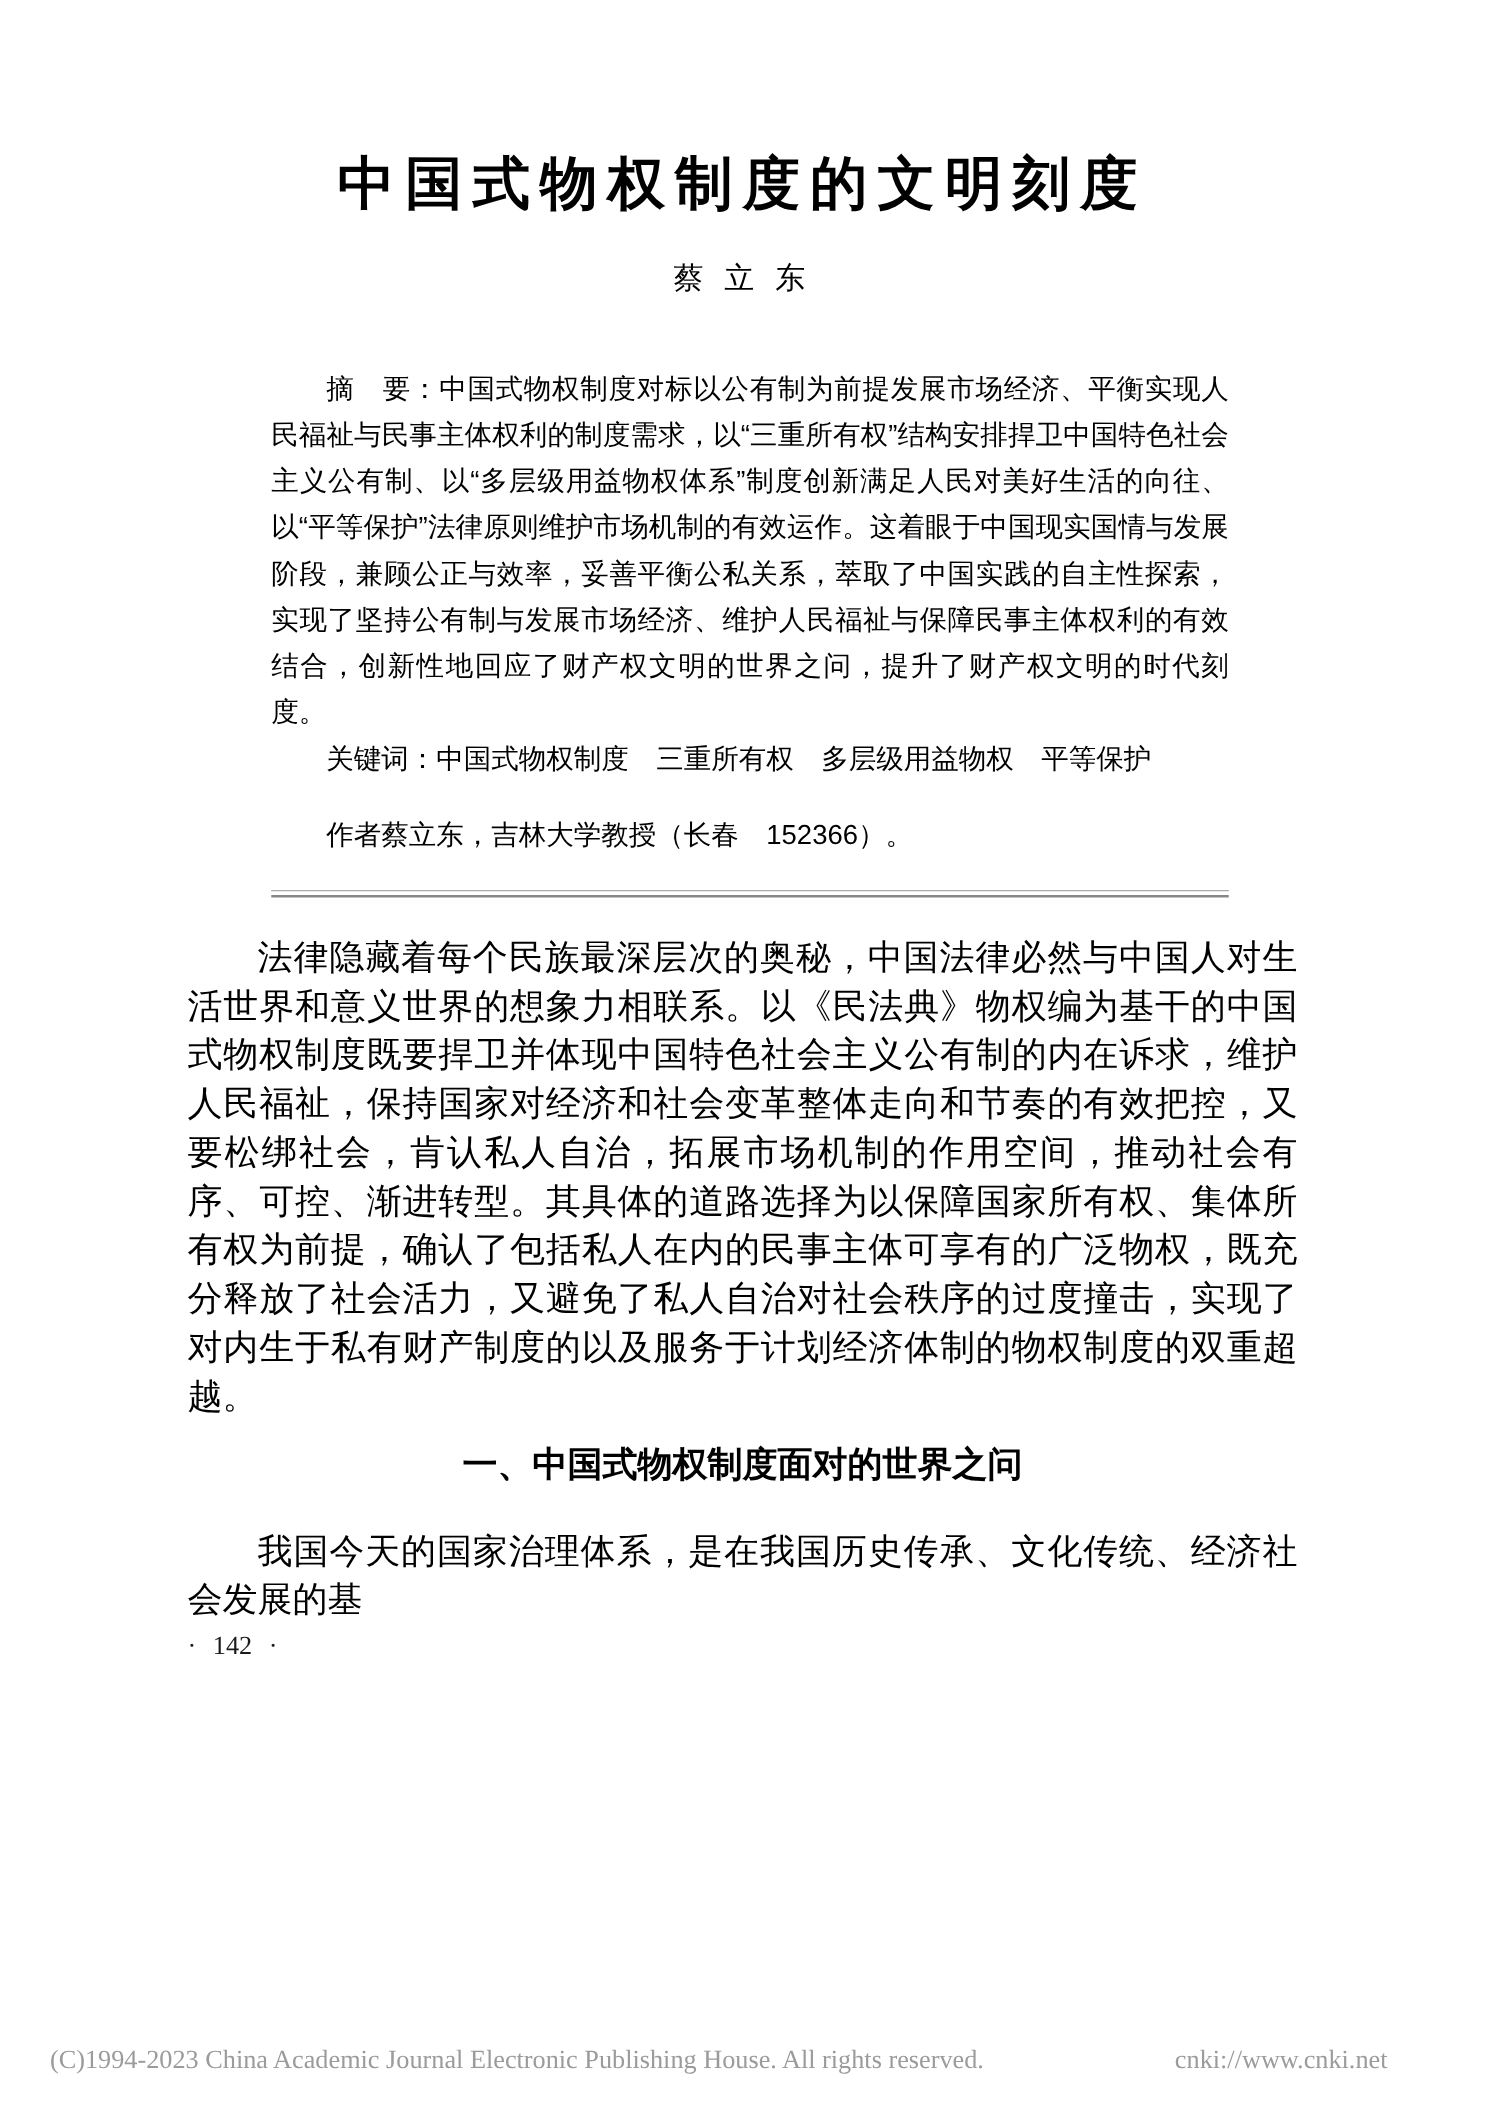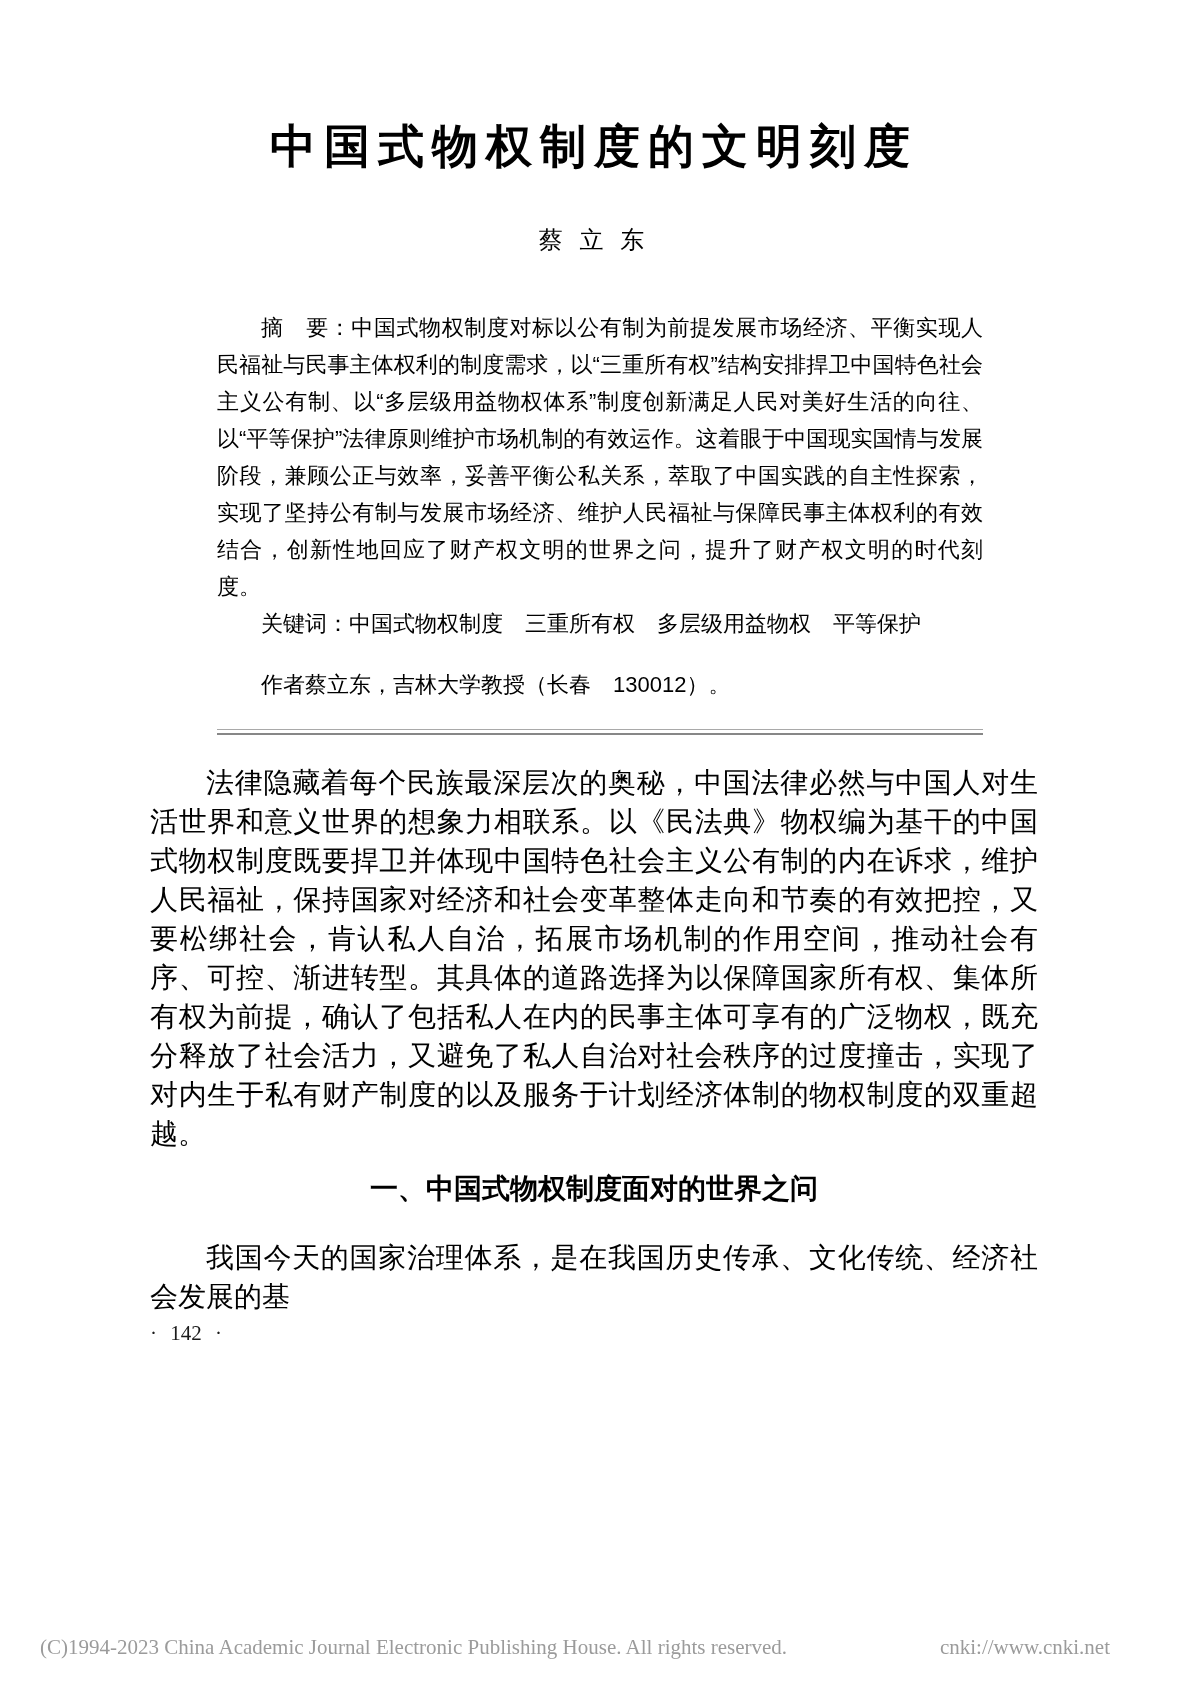--- a/index.html
+++ b/index.html
@@ -21,21 +21,21 @@
   .title {
     margin: 0;
     text-align: center;
     font-size: 46px;
     font-weight: 700;
     letter-spacing: 8px;
     line-height: 52px;
     white-space: nowrap;
   }
   .author {
-    margin-top: 53px;
+    margin-top: 36px;
     text-align: center;
     font-size: 24px;
     letter-spacing: 5px;
     line-height: 30px;
   }
   .abstract-block {
     margin: 54px 55px 0 67px;
     font-size: 22px;
     line-height: 37px;
     text-align: justify;
@@ -93,21 +93,21 @@
 
 <div class="page">
 
   <h1 class="title">中国式物权制度的文明刻度</h1>
 
   <div class="author">蔡 立 东</div>
 
   <div class="abstract-block">
     <p><span>摘　要：</span><span>中国式物权制度对标以公有制为前提发展市场经济、平衡实现人民福祉与民事主体权利的制度需求，以“三重所有权”结构安排捍卫中国特色社会主义公有制、以“多层级用益物权体系”制度创新满足人民对美好生活的向往、以“平等保护”法律原则维护市场机制的有效运作。这着眼于中国现实国情与发展阶段，兼顾公正与效率，妥善平衡公私关系，萃取了中国实践的自主性探索，实现了坚持公有制与发展市场经济、维护人民福祉与保障民事主体权利的有效结合，创新性地回应了财产权文明的世界之问，提升了财产权文明的时代刻度。</span></p>
     <p><span>关键词：</span><span>中国式物权制度　三重所有权　多层级用益物权　平等保护</span></p>
-    <p class="author-note">作者蔡立东，吉林大学教授（长春　130012）。</p>
+    <p class="author-note">作者蔡立东，吉林大学教授（长春　152366）。</p>
   </div>
 
   <div class="rule"></div>
 
   <div class="body-text">
     <p class="first">法律隐藏着每个民族最深层次的奥秘，中国法律必然与中国人对生活世界和意义世界的想象力相联系。以《民法典》物权编为基干的中国式物权制度既要捍卫并体现中国特色社会主义公有制的内在诉求，维护人民福祉，保持国家对经济和社会变革整体走向和节奏的有效把控，又要松绑社会，肯认私人自治，拓展市场机制的作用空间，推动社会有序、可控、渐进转型。其具体的道路选择为以保障国家所有权、集体所有权为前提，确认了包括私人在内的民事主体可享有的广泛物权，既充分释放了社会活力，又避免了私人自治对社会秩序的过度撞击，实现了对内生于私有财产制度的以及服务于计划经济体制的物权制度的双重超越。</p>
     <h2 class="section-heading">一、中国式物权制度面对的世界之问</h2>
     <p class="p3">我国今天的国家治理体系，是在我国历史传承、文化传统、经济社会发展的基</p>
   </div>
 

